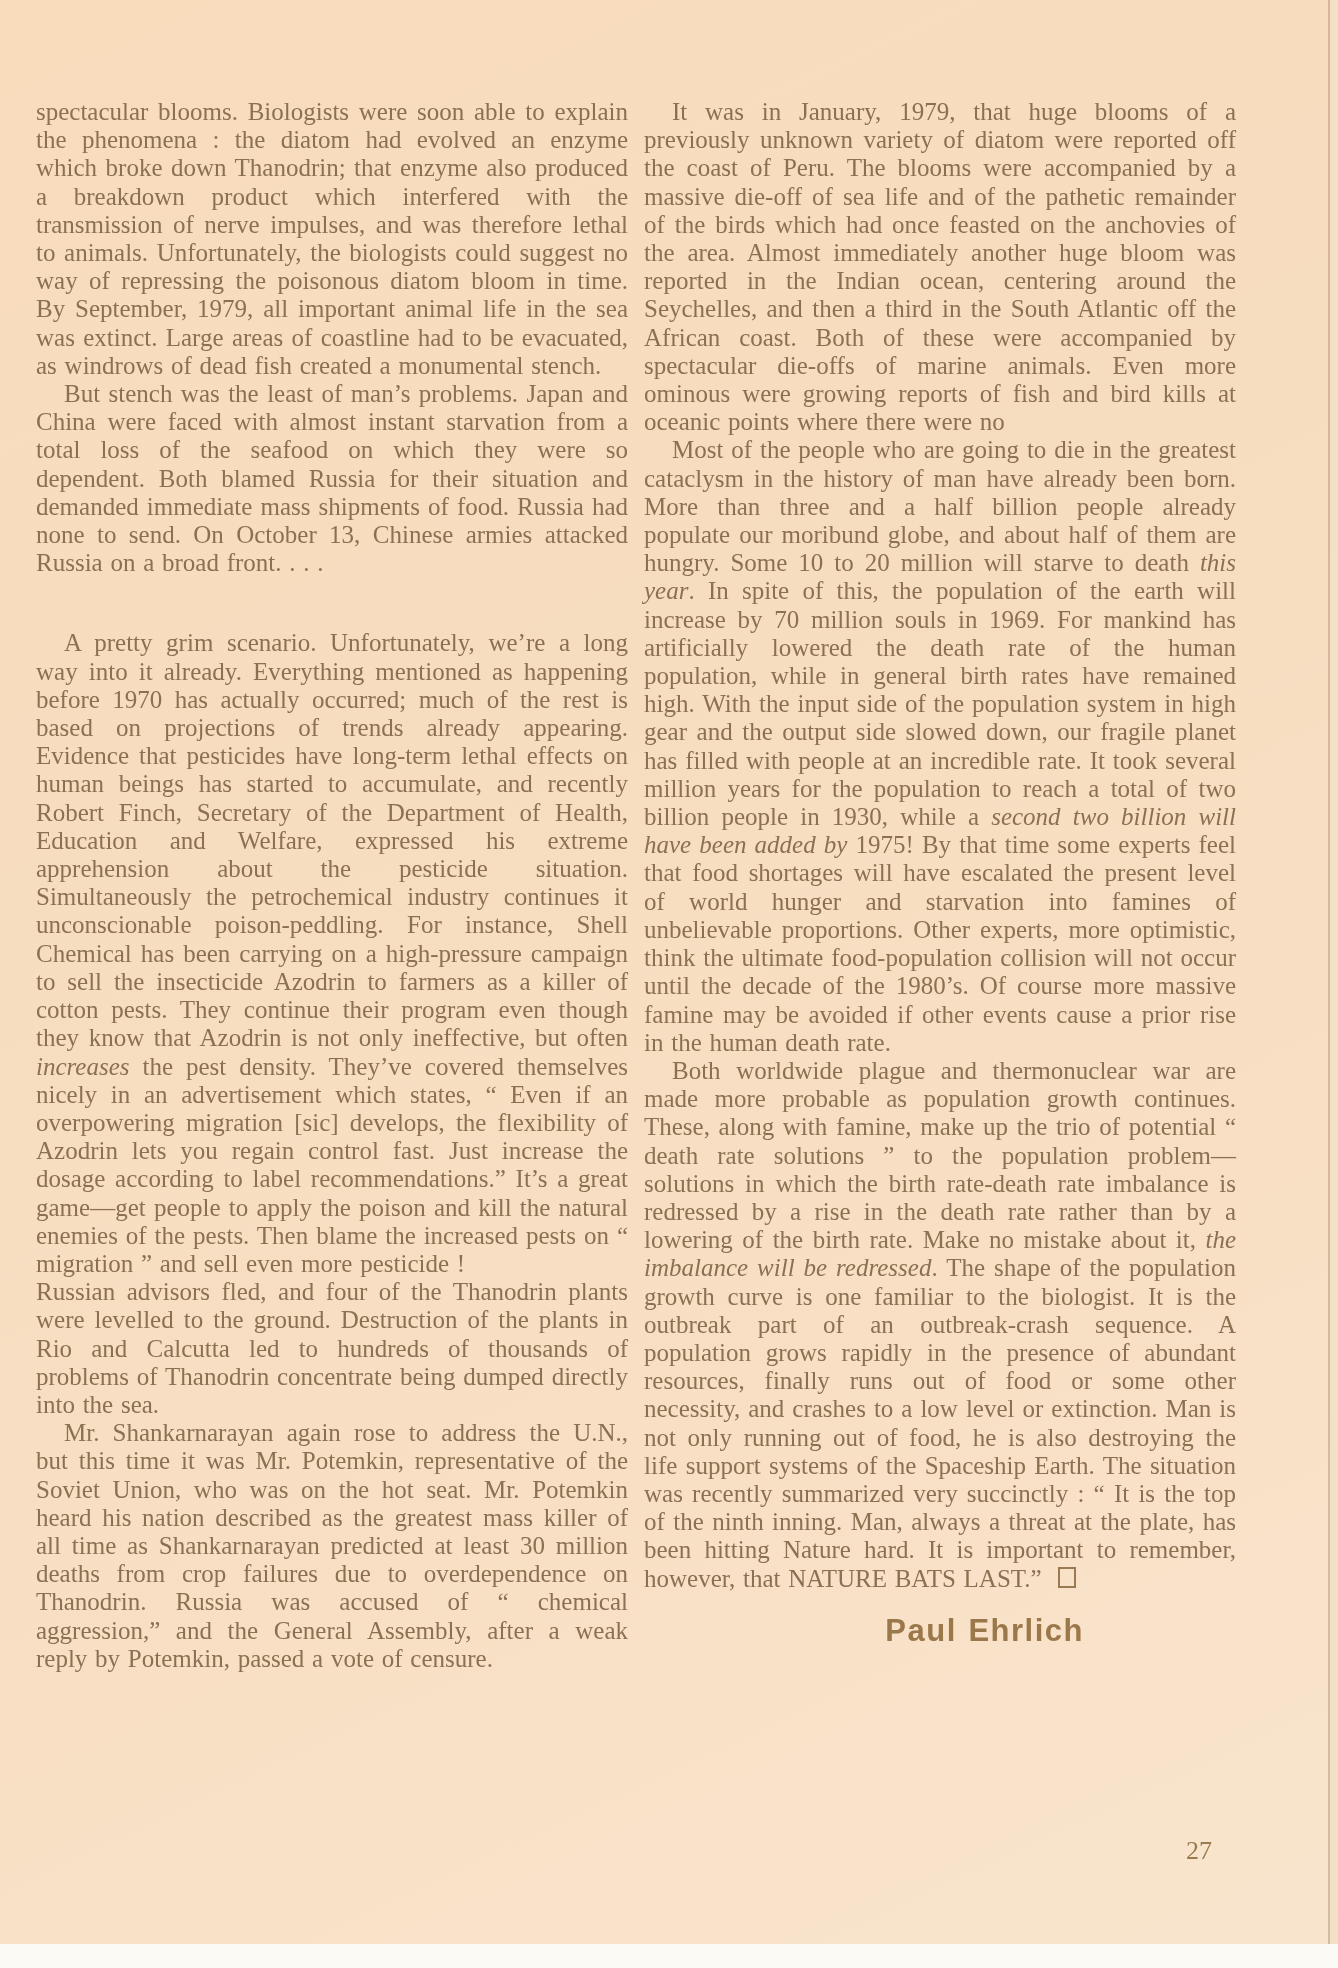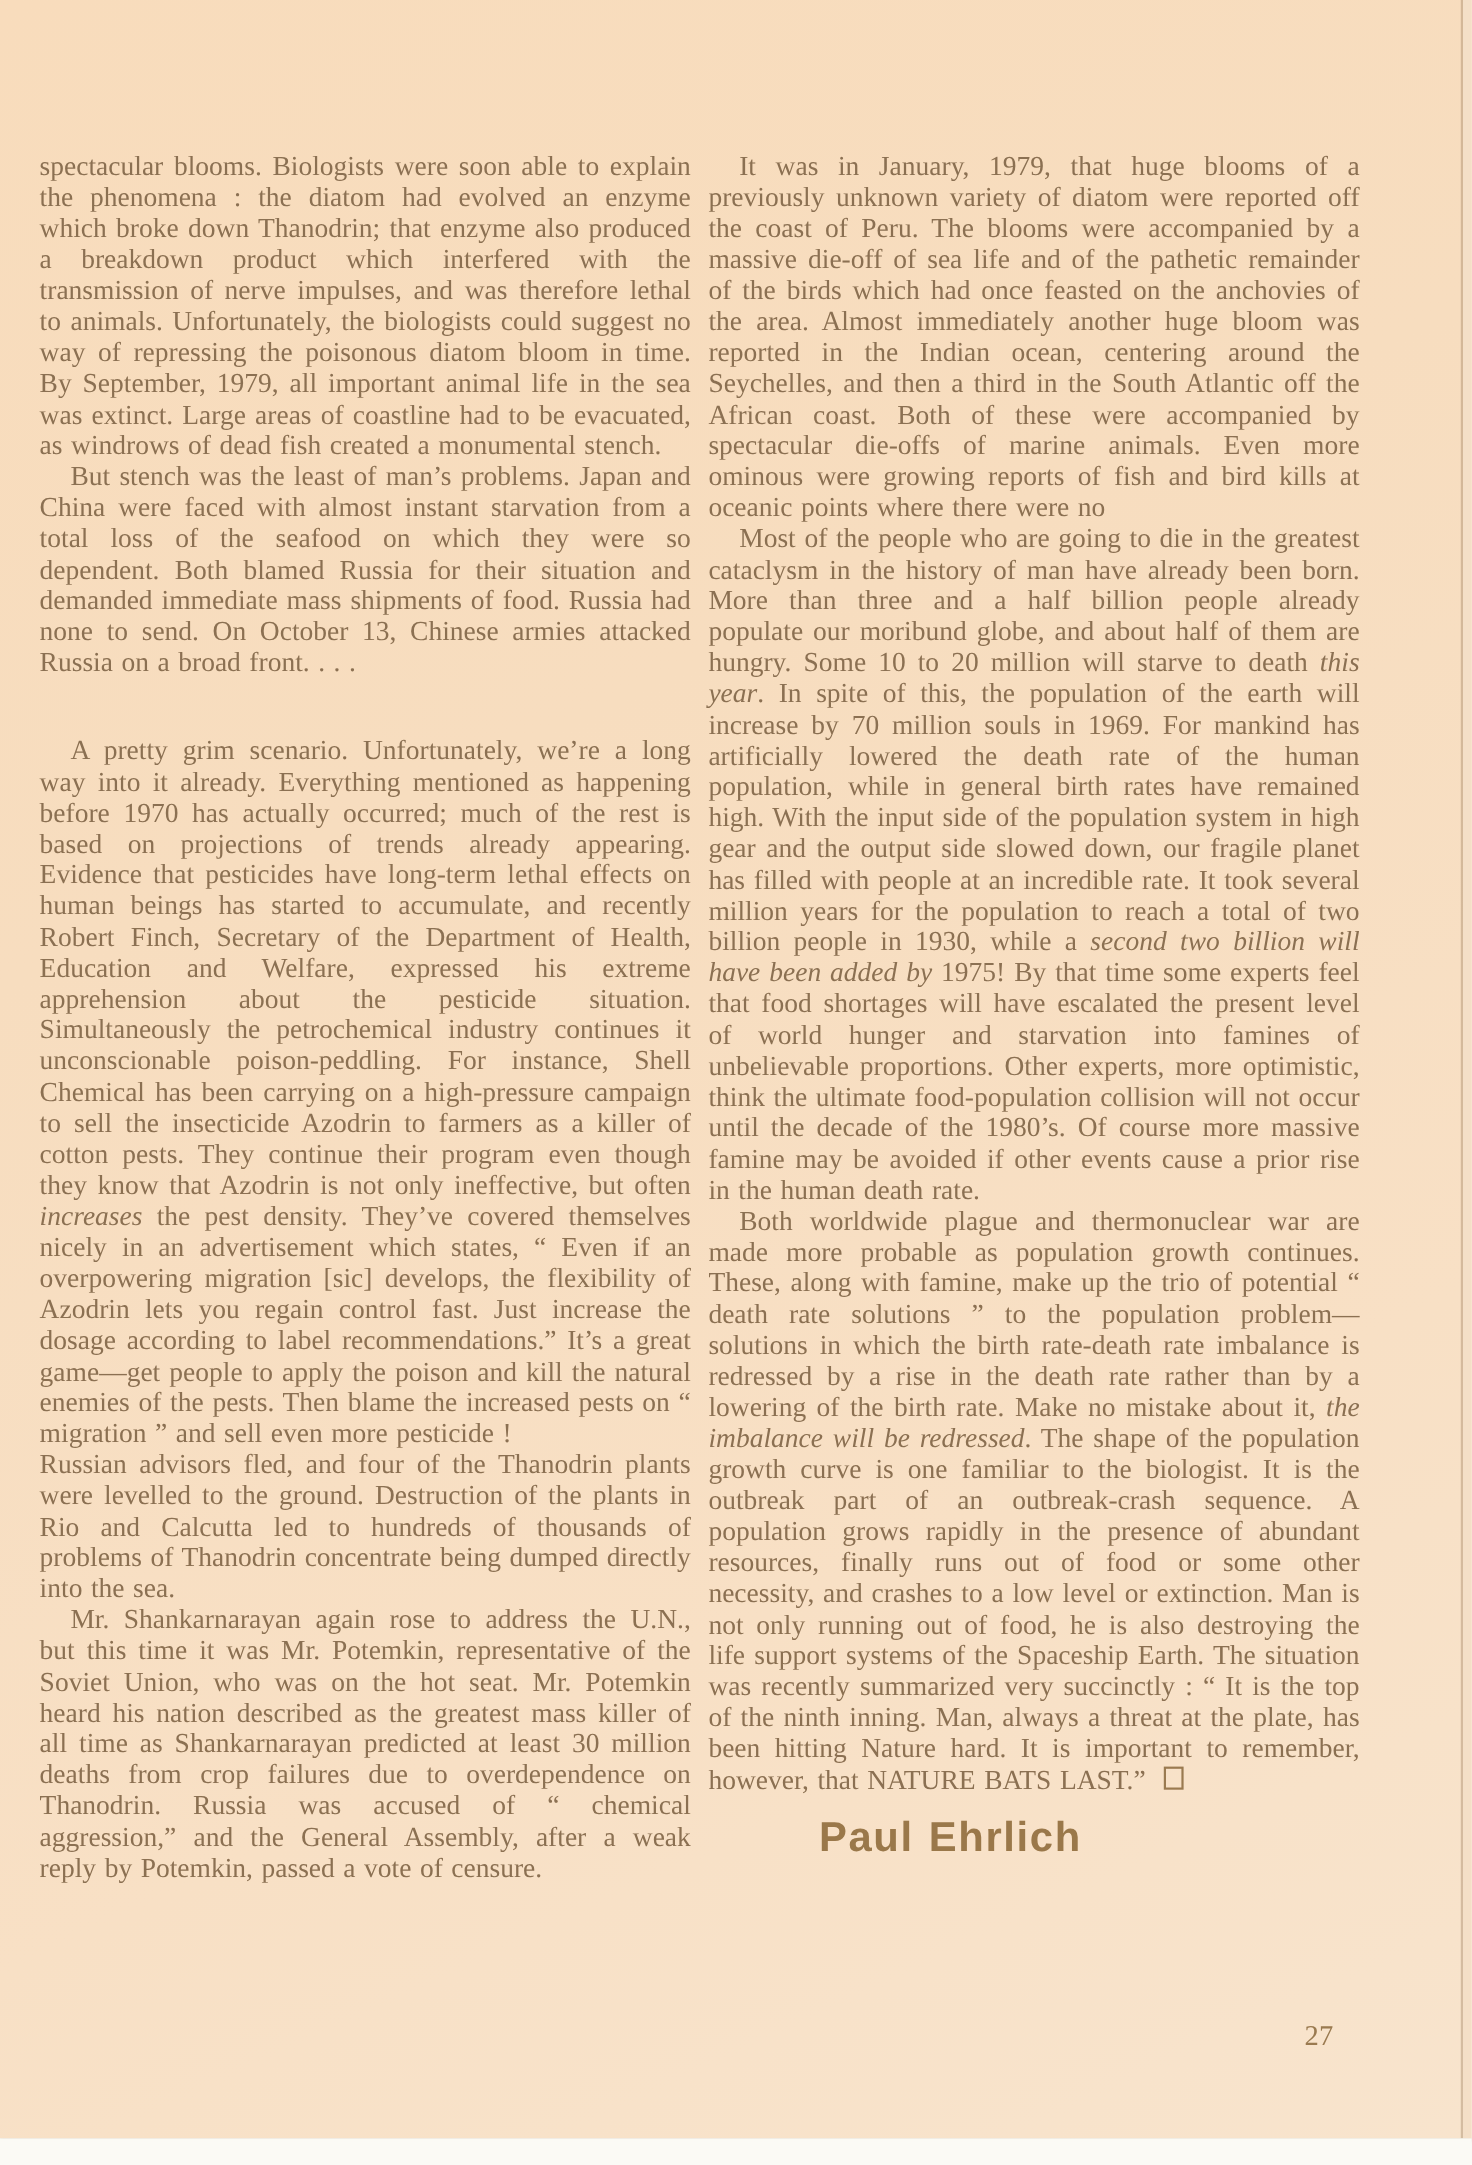--- a/index.html
+++ b/index.html
@@ -43,21 +43,20 @@
     width: 8px;
     height: 1944px;
     background: #f4dfc7;
   }
   .text-grid {
     position: absolute;
     left: 36px;
     top: 98px;
     display: flex;
     gap: 16px;
-    margin-top: 40px;
   }
   .col {
     width: 592px;
     font-family: "Liberation Serif", "DejaVu Serif", serif;
     font-size: 25px;
     line-height: 28.2px;
     text-align: justify;
     color: #8b7052;
     word-spacing: 0.06em;
   }
@@ -71,25 +70,25 @@
   .end-marker {
     display: inline-block;
     width: 14px;
     height: 17px;
     border: 2px solid #9a7a50;
     margin-left: 16px;
     vertical-align: -1px;
   }
   .signature {
     margin-top: 24px;
-    text-align: center;
+    text-align: right;
     padding-right: 152px;
     font-family: "Liberation Sans", "DejaVu Sans", sans-serif;
     font-weight: 700;
-    font-size: 38px;
+    font-size: 31px;
     letter-spacing: 1.5px;
     color: #9a784a;
   }
   .page-number {
     position: absolute;
     left: 1186px;
     top: 1836px;
     font-family: "Liberation Serif", "DejaVu Serif", serif;
     font-size: 26px;
     color: #9a7a50;

